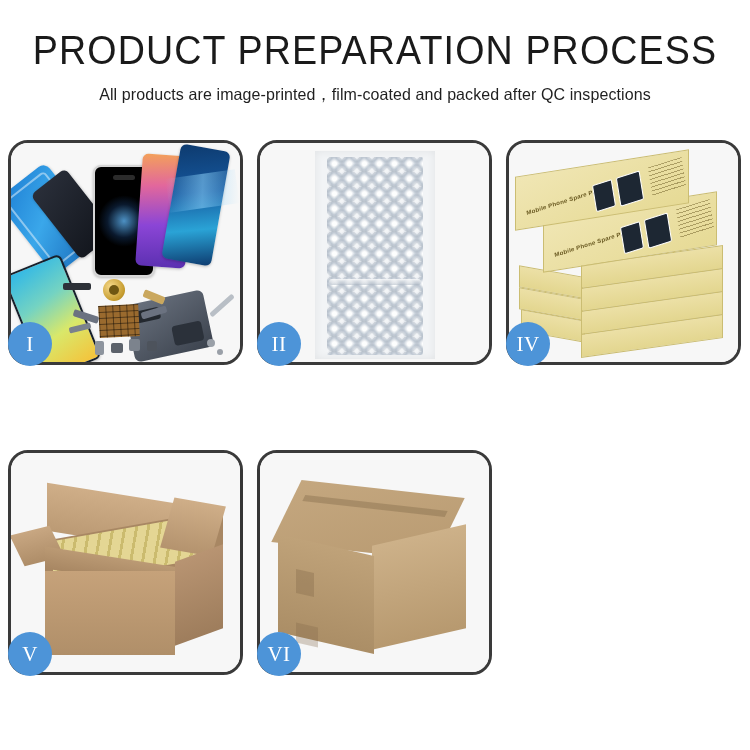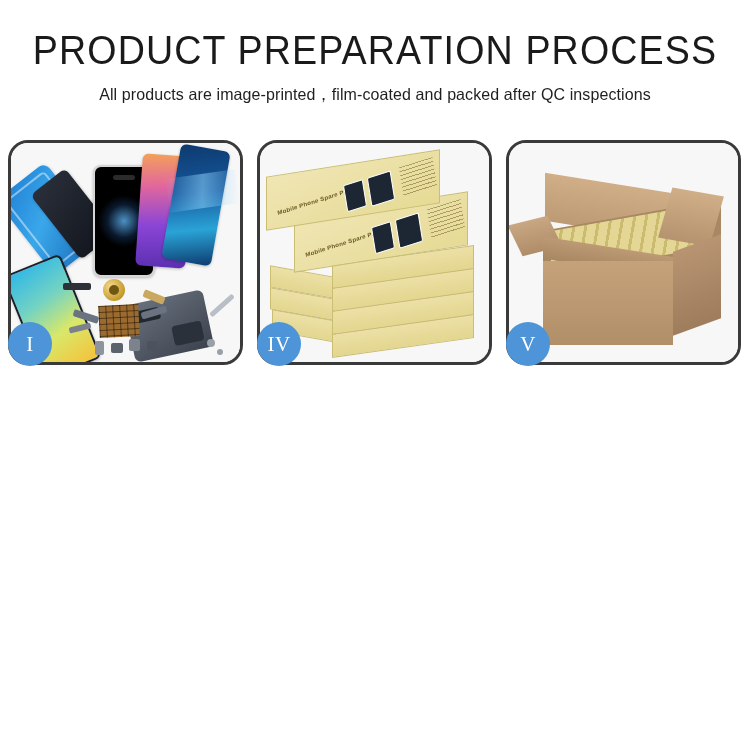--- a/index.html
+++ b/index.html
@@ -406,20 +406,32 @@
         <div class="part p1-sm3"></div>
         <div class="part p1-sm4"></div>
         <div class="part p1-screw1"></div>
         <div class="part p1-screw2"></div>
         <div class="part p1-tool"></div>
       </div>
     </div>
     <div class="badge">I</div>
   </div>
 
+  <div class="panel">
+    <div class="panel-inner">
+      <div class="scene">
+        <div class="bubble-sheet">
+          <div class="bubble-core"></div>
+          <div class="bubble-core2"></div>
+          <div class="bubble-seam"></div>
+        </div>
+      </div>
+    </div>
+    <div class="badge">II</div>
+  </div>
 
 
   <div class="panel">
     <div class="panel-inner">
       <div class="p4-stack">
 
         <div class="p4-box" style="left:10px;  top:128px; width:62px; height:20px; transform:skewY(10deg);"></div>
         <div class="p4-box" style="left:10px;  top:150px; width:62px; height:20px; transform:skewY(10deg);"></div>
         <div class="p4-box" style="left:12px;  top:172px; width:62px; height:20px; transform:skewY(10deg);"></div>
 
@@ -455,14 +467,27 @@
         <div class="p5-flapleft"></div>
         <div class="p5-flapright"></div>
         <div class="p5-flapfront"></div>
         <div class="p5-side"></div>
         <div class="p5-front"></div>
       </div>
     </div>
     <div class="badge">V</div>
   </div>
 
+  <div class="panel">
+    <div class="panel-inner">
+      <div class="scene">
+        <div class="p6-top"></div>
+        <div class="p6-seam"></div>
+        <div class="p6-right"></div>
+        <div class="p6-front"></div>
+        <div class="p6-tab1"></div>
+        <div class="p6-tab2"></div>
+      </div>
+    </div>
+    <div class="badge">VI</div>
+  </div>
 
 </div>
 
 </body></html>

